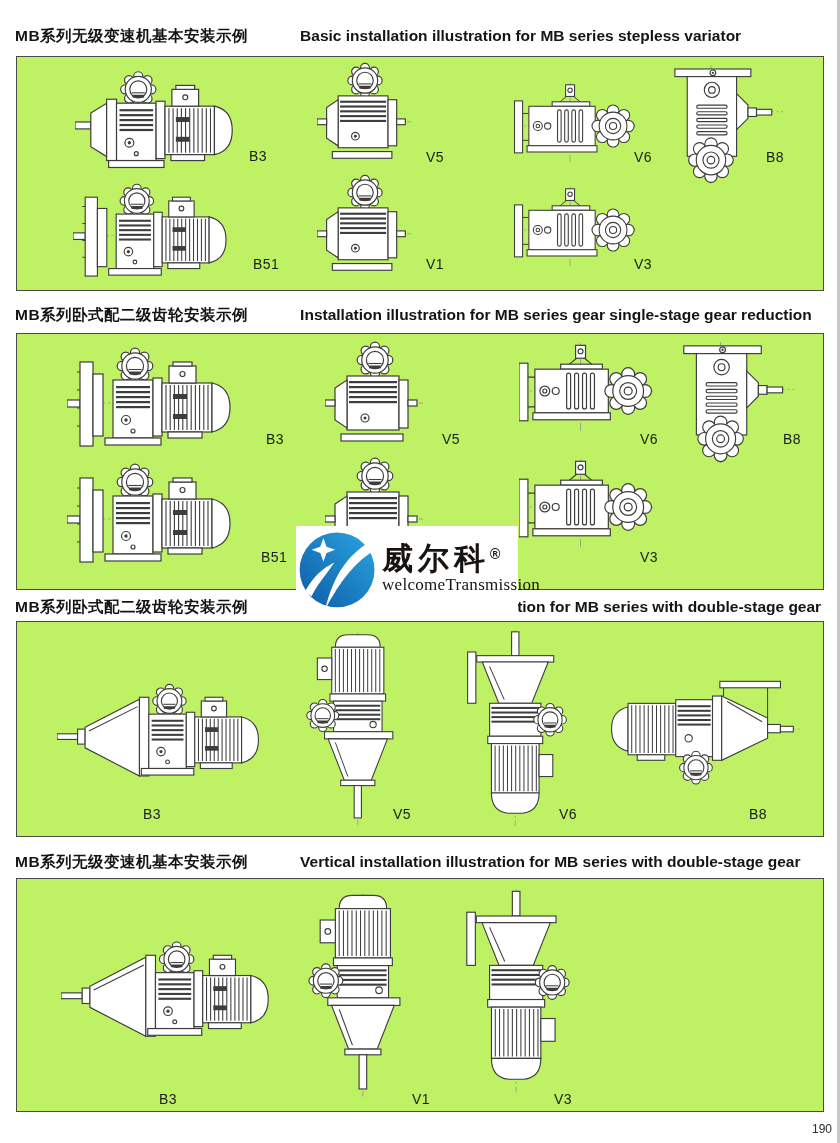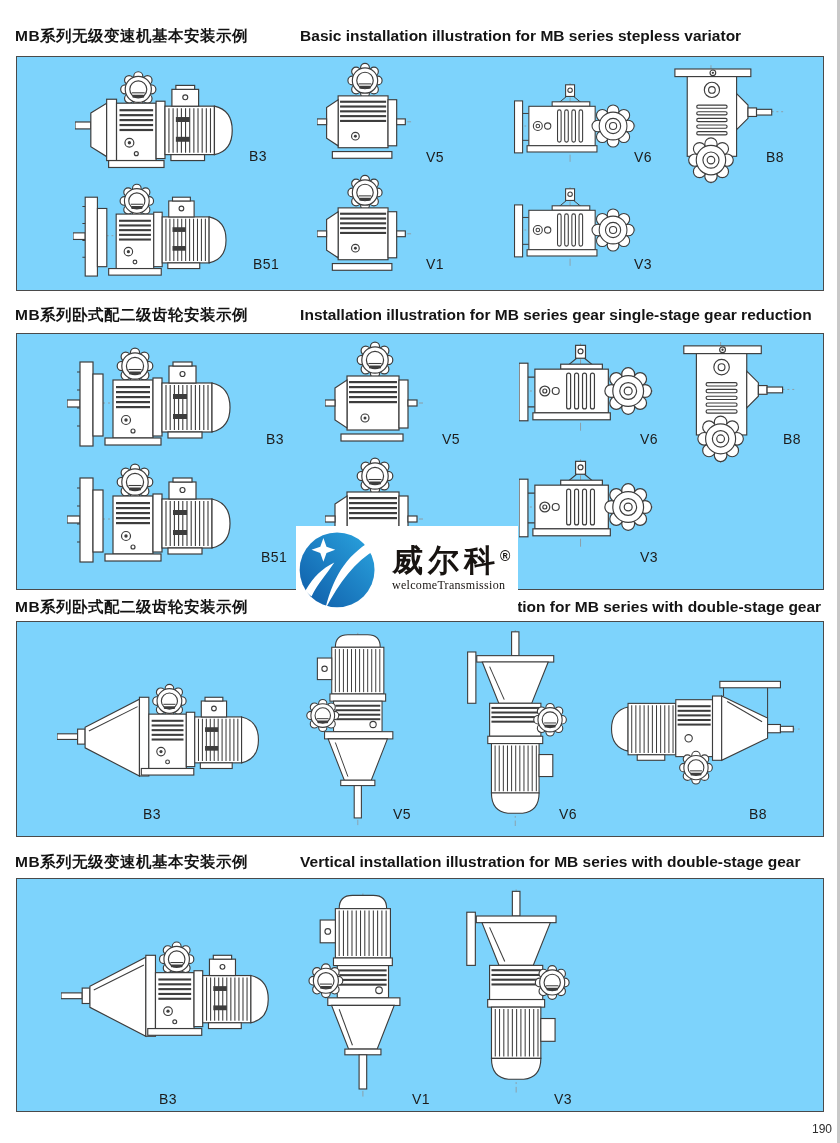--- a/index.html
+++ b/index.html
@@ -4,32 +4,32 @@
 <style>
   html,body{margin:0;padding:0;}
   body{
     width:840px;height:1143px;position:relative;background:#ffffff;
     font-family:"Liberation Sans","DejaVu Sans",sans-serif;color:#1c1c1c;
     overflow:hidden;
   }
   .heading{position:absolute;left:15px;white-space:nowrap;font-weight:700;font-size:15.5px;color:#141414;}
   .heading .zh{margin-right:14px;letter-spacing:0.5px;margin-top:28px;}
   .heading .en{letter-spacing:0;margin-left:38px;}
-  .panel{position:absolute;left:16px;width:806px;border:1.5px solid #4a4a4a;background:#7dd3fc;}
+  .panel{position:absolute;left:16px;width:806px;border:1.5px solid #4a4a4a;background:#bef264;}
   .fig{position:absolute;}
   .lbl{position:absolute;font-size:14px;color:#1c1c1c;letter-spacing:0.5px;}
   .pagenum{position:absolute;left:768px;top:1122px;width:64px;text-align:right;font-size:12px;color:#2d2d2d;}
   .edge{position:absolute;right:0;top:0;width:3px;height:1143px;background:#c9c9c9;}
   
   .logo{position:absolute;left:296px;top:526px;width:222px;height:86px;background:#fff;display:flex;align-items:center;z-index:6;}
   .logo-mark{width:84px;height:84px;flex:0 0 auto;}
-  .logo-text{margin-left:12px;}
+  .logo-text{margin-left:2px;}
   .logo-brand{font-size:31px;font-weight:700;color:#171310;letter-spacing:5px;line-height:1.05;}
   .logo-brand sup{font-size:14px;letter-spacing:0;vertical-align:10px;}
-  .logo-tagline{font-size:12px;color:#171310;font-family:"Liberation Serif","DejaVu Serif",serif;letter-spacing:0.3px;margin-top:0px;}
+  .logo-tagline{font-size:17px;color:#171310;font-family:"Liberation Serif","DejaVu Serif",serif;letter-spacing:0.3px;margin-top:0px;}
   
   .fw{fill:#ffffff;stroke:#3d3d3d;stroke-width:1.2;}
   .ln{fill:none;stroke:#3d3d3d;stroke-width:1.1;}
   .dk{fill:#3d3d3d;stroke:none;}
   .cl{fill:none;stroke:#909090;stroke-width:0.8;stroke-dasharray:8 3 2 3;}
   .sprite{position:absolute;width:0;height:0;overflow:hidden;}
 </style>
 </head>
 <body>
 

